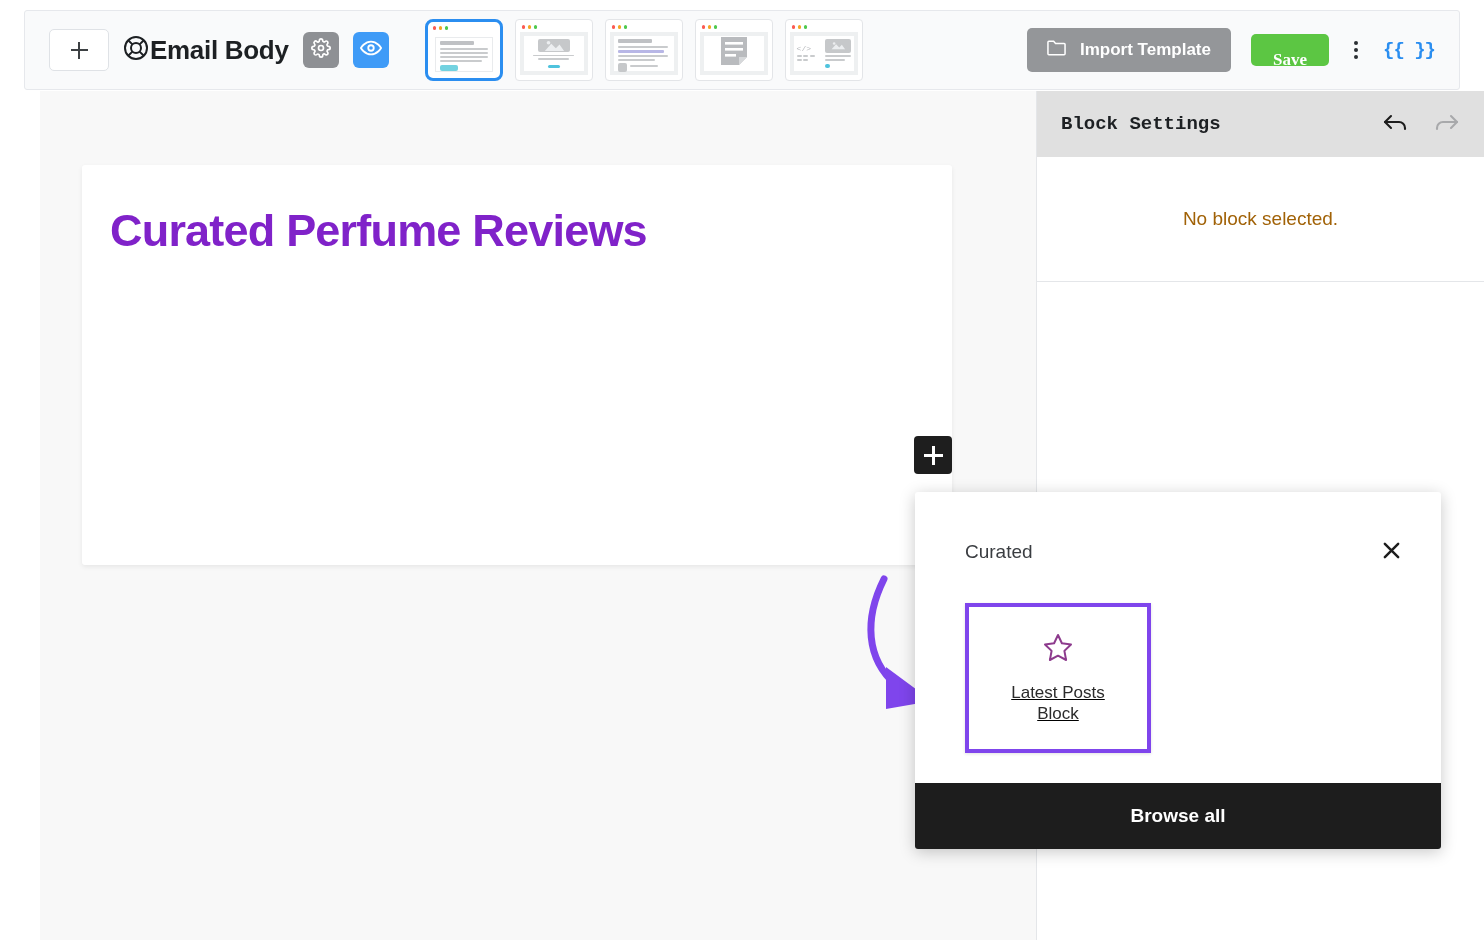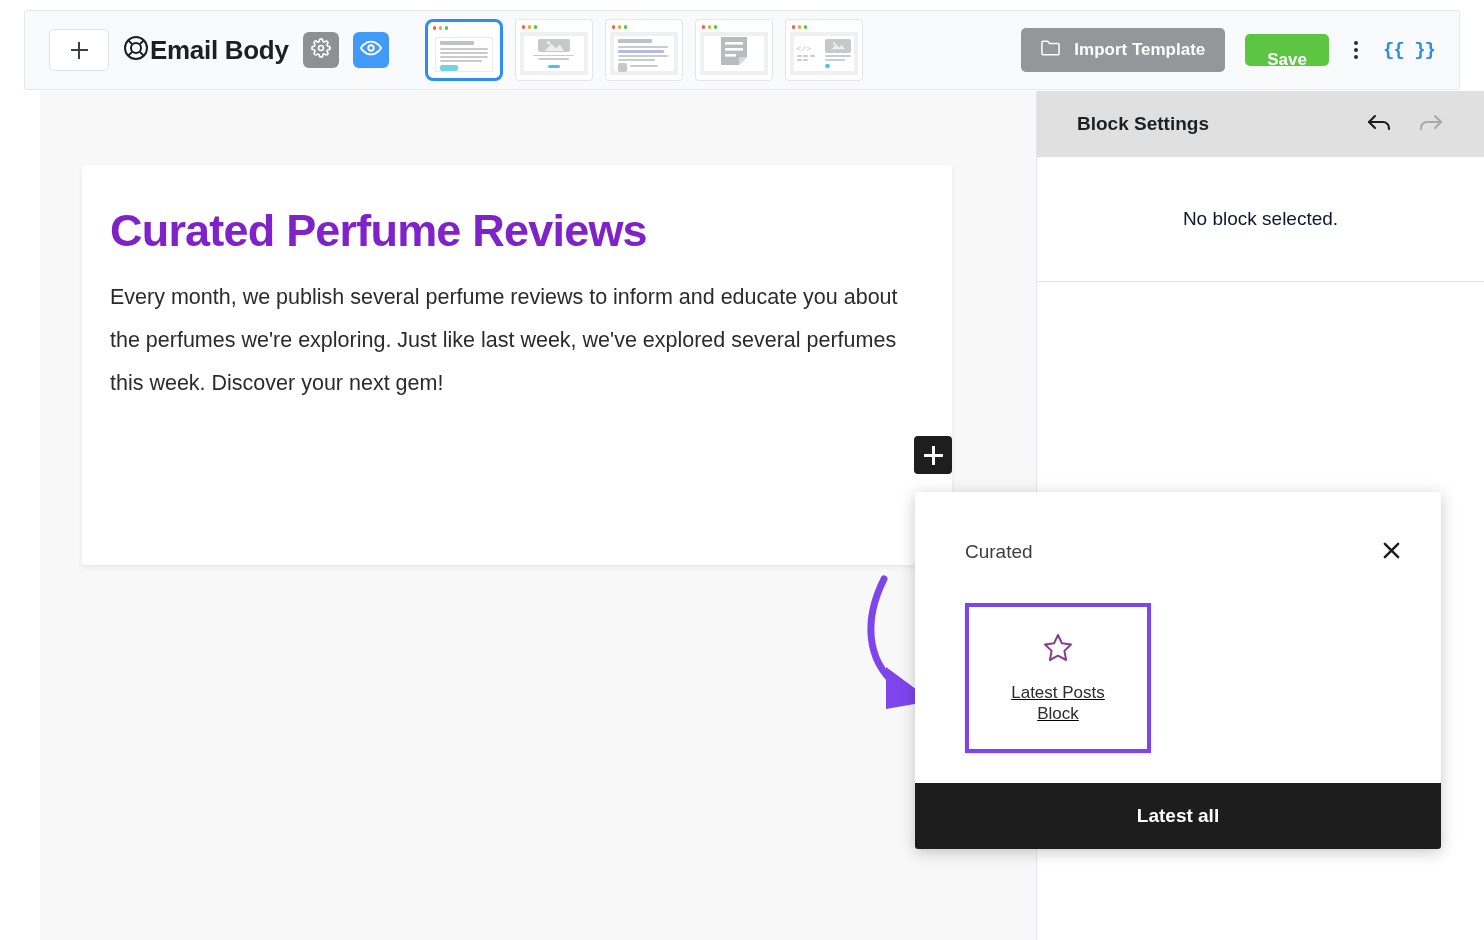--- a/index.html
+++ b/index.html
@@ -177,21 +177,21 @@
     background: #5cc köz;
     background: #5cc643;
     color: #ffffff;
     border: none;
     border-radius: 5px;
     padding: 16px 22px;
     font-size: 17px;
     font-weight: bold;
     cursor: pointer;
     margin-left: 20px;
-    font-family: Liberation Sans, sans-serif;
+    font-family: Liberation Serif, serif;
   }
   .kebab {
     width: 26px;
     display: flex;
     flex-direction: column;
     align-items: center;
     gap: 3px;
     cursor: pointer;
     margin-left: 14px;
   }
@@ -279,42 +279,43 @@
     width: 448px;
     height: 849px;
     background: #ffffff;
     border-left: 1px solid #e4e6e9;
   }
   .panel-head {
     height: 66px;
     background: #e0e0e0;
     display: flex;
     align-items: center;
-    padding: 0 40px;
+    padding: 0 24px;
+    font-family: Liberation Mono, monospace;
   }
   .panel-title {
     font-size: 19px;
     font-weight: bold;
     color: #1d2023;
   }
   .panel-head-actions {
     margin-left: auto;
     display: flex;
     align-items: center;
     gap: 26px;
   }
   .hist-btn { cursor: pointer; display: flex; }
   .panel-empty {
     height: 125px;
     display: flex;
     align-items: center;
     justify-content: center;
     border-bottom: 1px solid #e4e6e9;
   }
-  .panel-empty span { font-size: 19px; color: #0f172a; }
+  .panel-empty span { font-size: 19px; color: #a16207; }
 
   
   .inserter {
     position: absolute;
     left: 915px;
     top: 492px;
     width: 526px;
     background: #ffffff;
     border-radius: 3px;
     box-shadow: 0 3px 16px rgba(0,0,0,0.22);
@@ -551,21 +552,20 @@
       </div>
 
       <div class="merge-tag">{{ }}</div>
     </div>
   </div>
 
   <div class="canvas">
 
     <div class="email-card">
       <div class="email-heading">Curated Perfume Reviews</div>
-      <div class="email-para">Every month, we publish several perfume reviews to inform and educate you about the perfumes we're exploring. Just like last week, we've explored several perfumes this week. Discover your next gem!</div>
     </div>
 
     <div class="plus-block-btn">
       <span class="p2"></span>
     </div>
 
     <div class="arrow-anno">
       <span>
         <svg width="130" height="170" viewBox="0 0 130 170">
           <path d="M44 18 C24 58, 26 98, 56 124" fill="none" stroke="#7f45ec" stroke-width="7" stroke-linecap="round"></path>
@@ -619,17 +619,17 @@
         <span class="star">
           <svg width="30" height="29" viewBox="0 0 30 29" fill="none" stroke="#8d3b8d" stroke-width="2" stroke-linejoin="round">
             <path d="M15 2 L18.9 10.3 L28 11.5 L21.4 17.9 L23.1 27 L15 22.7 L6.9 27 L8.6 17.9 L2 11.5 L11.1 10.3 Z"></path>
           </svg>
         </span>
         <span class="block-card-label">Latest Posts Block</span>
       </div>
     </div>
 
     <div class="ins-footer">
-      <span>Latest all</span>
+      <span>Browse all</span>
     </div>
   </div>
 
 </div>
 
 </body></html>

